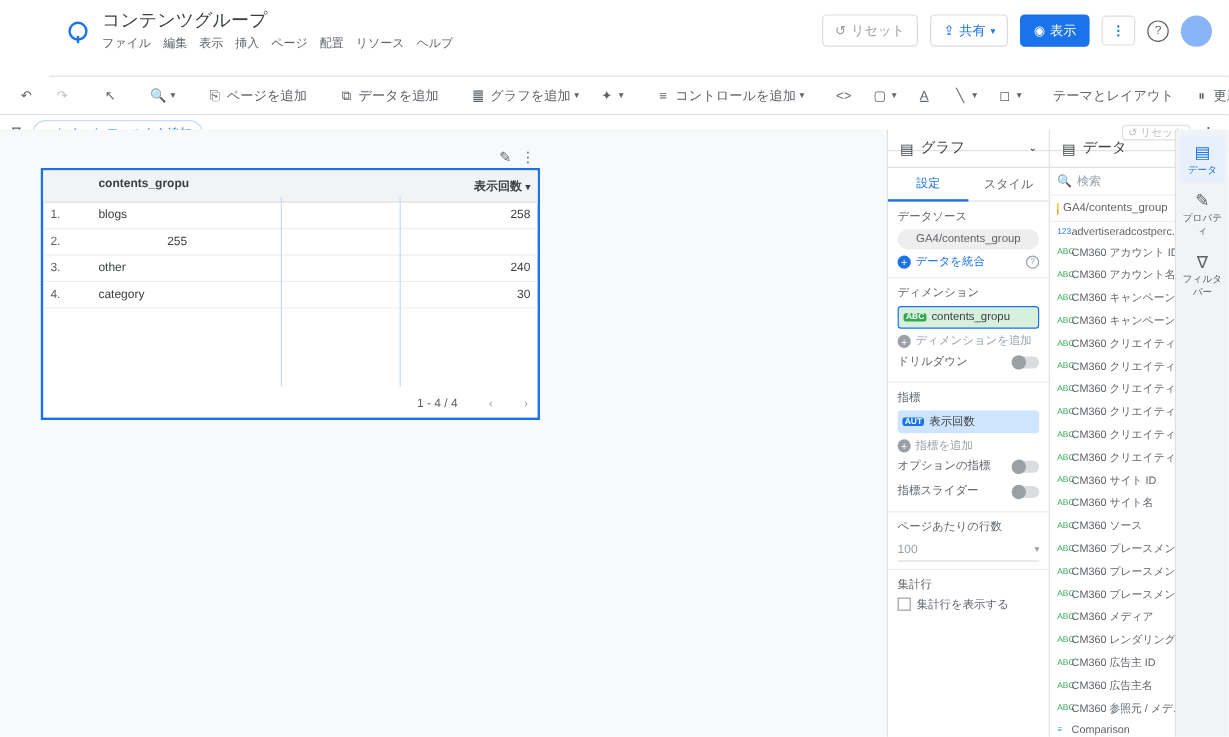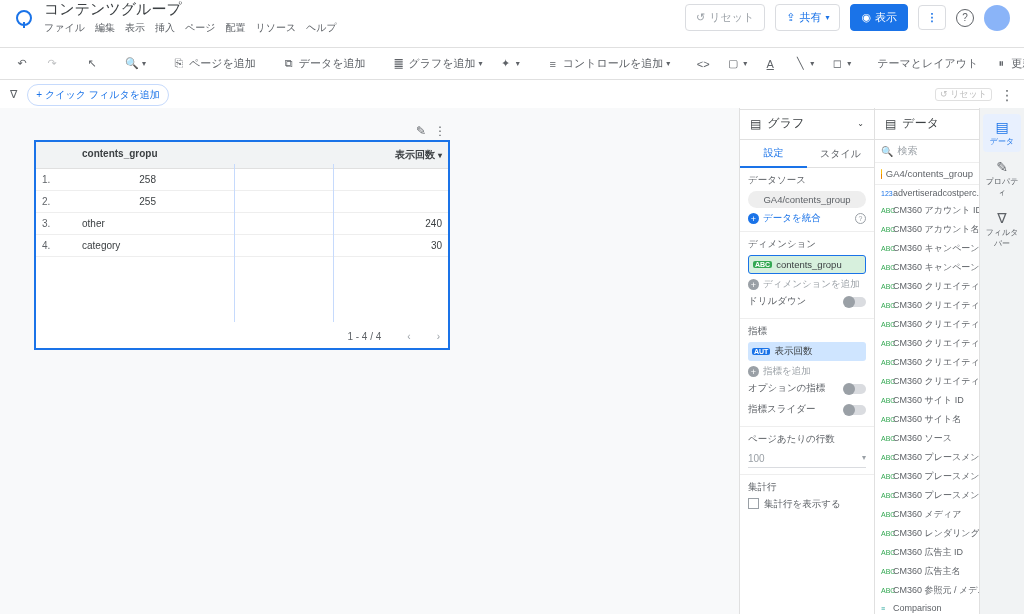--- a/index.html
+++ b/index.html
@@ -1,19 +1,19 @@
 <!DOCTYPE html>
 <html><head>
 <meta charset="utf-8">
 <style>
   * { box-sizing: border-box; margin: 0; padding: 0; font-family: Arial, "Helvetica Neue", sans-serif; }
   body { background: #fff; width: 1024px; height: 614px; overflow: hidden; position: relative; font-size: 11px; color: #3c4043; }
 
   
-  .header { display: flex; align-items: center; padding: 6px 14px 18px 14px; height: 48px; border-bottom: 1px solid #e0e0e0; }
+  .header { display: flex; align-items: center; padding: 6px 14px 18px 14px; height: 64px; border-bottom: 1px solid #e0e0e0; margin-left: 41px; }
   .logo-col { width: 20px; display:flex; flex-direction:column; align-items:center; }
   .logo { width:16px; height:16px; border:2px solid #1a73e8; border-radius:50%; position:relative; }
   .logo::after { content:""; position:absolute; bottom:-4px; left:50%; width:2px; height:6px; background:#1a73e8; transform:translateX(-50%); }
   .title-area { margin-left: 10px; }
   .title { font-size: 15px; color: #3c4043; }
   .menus { display:flex; gap: 10px; font-size: 10px; color:#5f6368; margin-top:2px;}
   .menus span { cursor:pointer; }
   .header-right { margin-left:auto; display:flex; align-items:center; gap:10px; }
   .btn { border:1px solid #dadce0; border-radius:4px; padding:5px 10px; font-size:11px; display:flex; align-items:center; gap:4px; cursor:pointer; background:#fff; }
   .btn.reset { color:#9aa0a6; }
@@ -243,20 +243,21 @@
           <div class="th-idx"></div>
           <div class="th-dim">contents_gropu</div>
           <div class="th-met">
               <span>表示回数</span>
               <span class="caret">▾</span>
             </div>
         </div>
         <div id="tbody">
             <div class="trow">
               <div class="td-idx">1.</div>
+              <div class="td-dim">blogs</div>
               <div class="td-met">258</div>
             </div>
             <div class="trow">
               <div class="td-idx">2.</div>
               <div class="td-met">255</div>
             </div>
             <div class="trow">
               <div class="td-idx">3.</div>
               <div class="td-dim">other</div>
               <div class="td-met">240</div>

